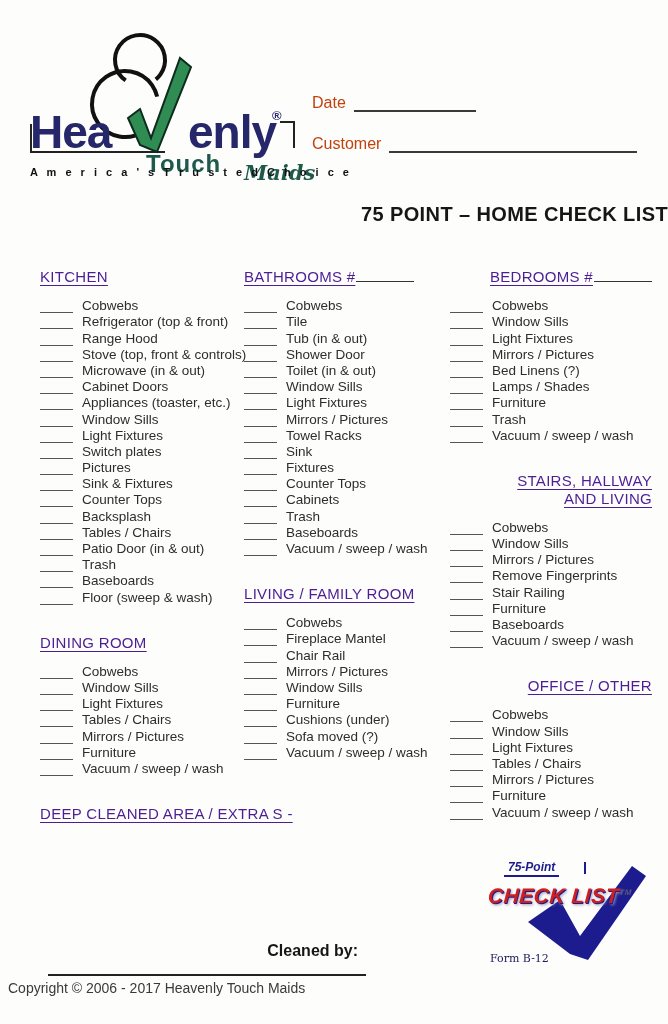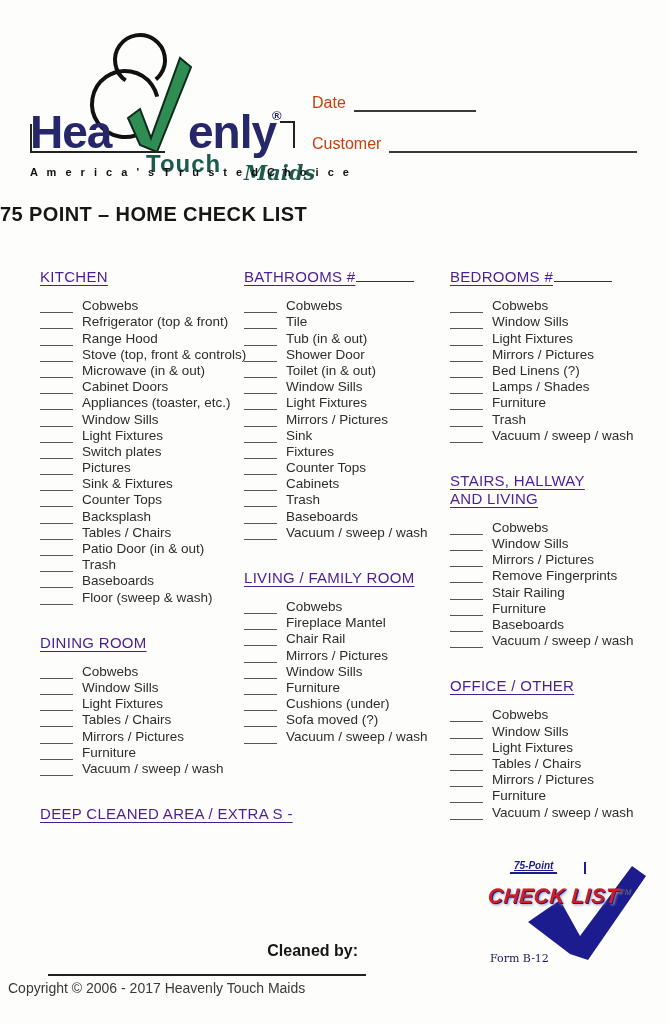--- a/index.html
+++ b/index.html
@@ -29,47 +29,47 @@
   .fields { position:absolute; left:312px; top:94px; width:340px; font-size:16px; color:#c2410c; }
   .field-row { display:flex; align-items:flex-end; margin-bottom:23px; }
   .field-label { margin-right:8px; }
   .field-line { border-bottom:2px solid #3a3a3a; height:18px; }
   .date-line { width:122px; }
   .customer-line { width:248px; }
 
   
   .title {
     position:absolute; left:0; top:203px; width:100%;
-    text-align:left; font-size:20px; font-weight:bold; color:#161616; letter-spacing:0.4px;
+    text-align:right; font-size:20px; font-weight:bold; color:#161616; letter-spacing:0.4px;
   }
 
   
   .cols { position:absolute; left:40px; top:268px; width:612px; display:flex; }
   .col { overflow:visible; }
   .col-0 { width:204px; }
   .col-1 { width:206px; }
-  .col-2 { width:202px; }
+  .col-2 { width:202px;text-align:right; }
   .section { margin-bottom:29px; }
   .heading {
     font-size:15px; color:#4c1d95; margin-bottom:11px;
     white-space:pre-line; line-height:18px; letter-spacing:0.3px;
   }
   .heading-text { text-decoration:underline; text-underline-offset:3px; }
   .heading-nowrap .heading-text { white-space:nowrap;text-align:center; }
   .heading-blank { display:inline-block; width:58px; border-bottom:1.5px solid #333; height:3px; margin-left:1px; }
   .item { display:flex; align-items:flex-end; height:16.2px; font-size:13.5px; color:#2d2d2d; }
   .blank { width:33px; border-bottom:1.6px solid #555; height:12px; margin-right:9px; flex-shrink:0; }
   .label { white-space:nowrap; }
 
   
   .stamp { position:absolute; left:488px; top:860px; width:164px; height:104px; }
   .stamp-check { position:absolute; right:2px; top:6px; }
   .stamp-small {
-    position:absolute; left:22px; top:0; font-size:10px; font-weight:bold; font-style:italic;
-    color:#1c1c8f; padding:0 4px 1px 4px; border-bottom:2px solid #1c1c8f;text-decoration:underline;
+    position:absolute; left:16px; top:0; font-size:12px; font-weight:bold; font-style:italic;
+    color:#1c1c8f; padding:0 4px 1px 4px; border-bottom:2px solid #1c1c8f;
   }
   .stamp-hook { position:absolute; left:96px; top:2px; width:2px; height:12px; background:#1c1c8f; }
   .stamp-main {
     position:absolute; left:0px; top:24px; font-size:21px; font-weight:bold; font-style:italic;
     color:#d01f1f; letter-spacing:0.5px; transform:skewX(-4deg);
     text-shadow:1px 1px 0 #1c1c8f, 2px 2px 3px #9a9ab8; white-space:nowrap;
   }
   .stamp-tm { font-size:8px; vertical-align:super; color:#5a5a7a; text-shadow:none; }
   .stamp-form { position:absolute; left:2px; top:92px; font-size:11px; color:#1b1b5e; font-family:"DejaVu Serif", serif; }
 
@@ -267,20 +267,24 @@
           <div class="item">
             <span class="blank"></span>
             <span class="label">Light Fixtures</span>
           </div>
           <div class="item">
             <span class="blank"></span>
             <span class="label">Mirrors / Pictures</span>
           </div>
           <div class="item">
             <span class="blank"></span>
+            <span class="label">Towel Racks</span>
+          </div>
+          <div class="item">
+            <span class="blank"></span>
             <span class="label">Sink</span>
           </div>
           <div class="item">
             <span class="blank"></span>
             <span class="label">Fixtures</span>
           </div>
           <div class="item">
             <span class="blank"></span>
             <span class="label">Counter Tops</span>
           </div>

